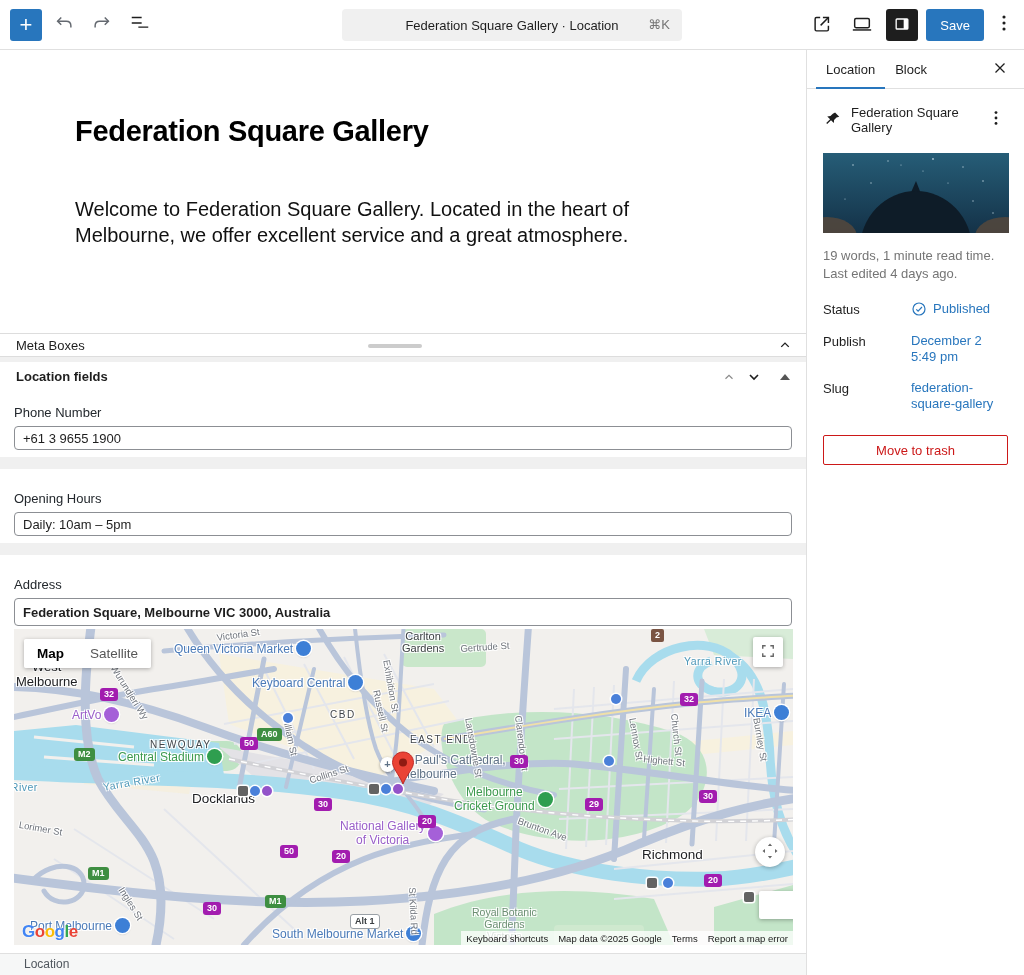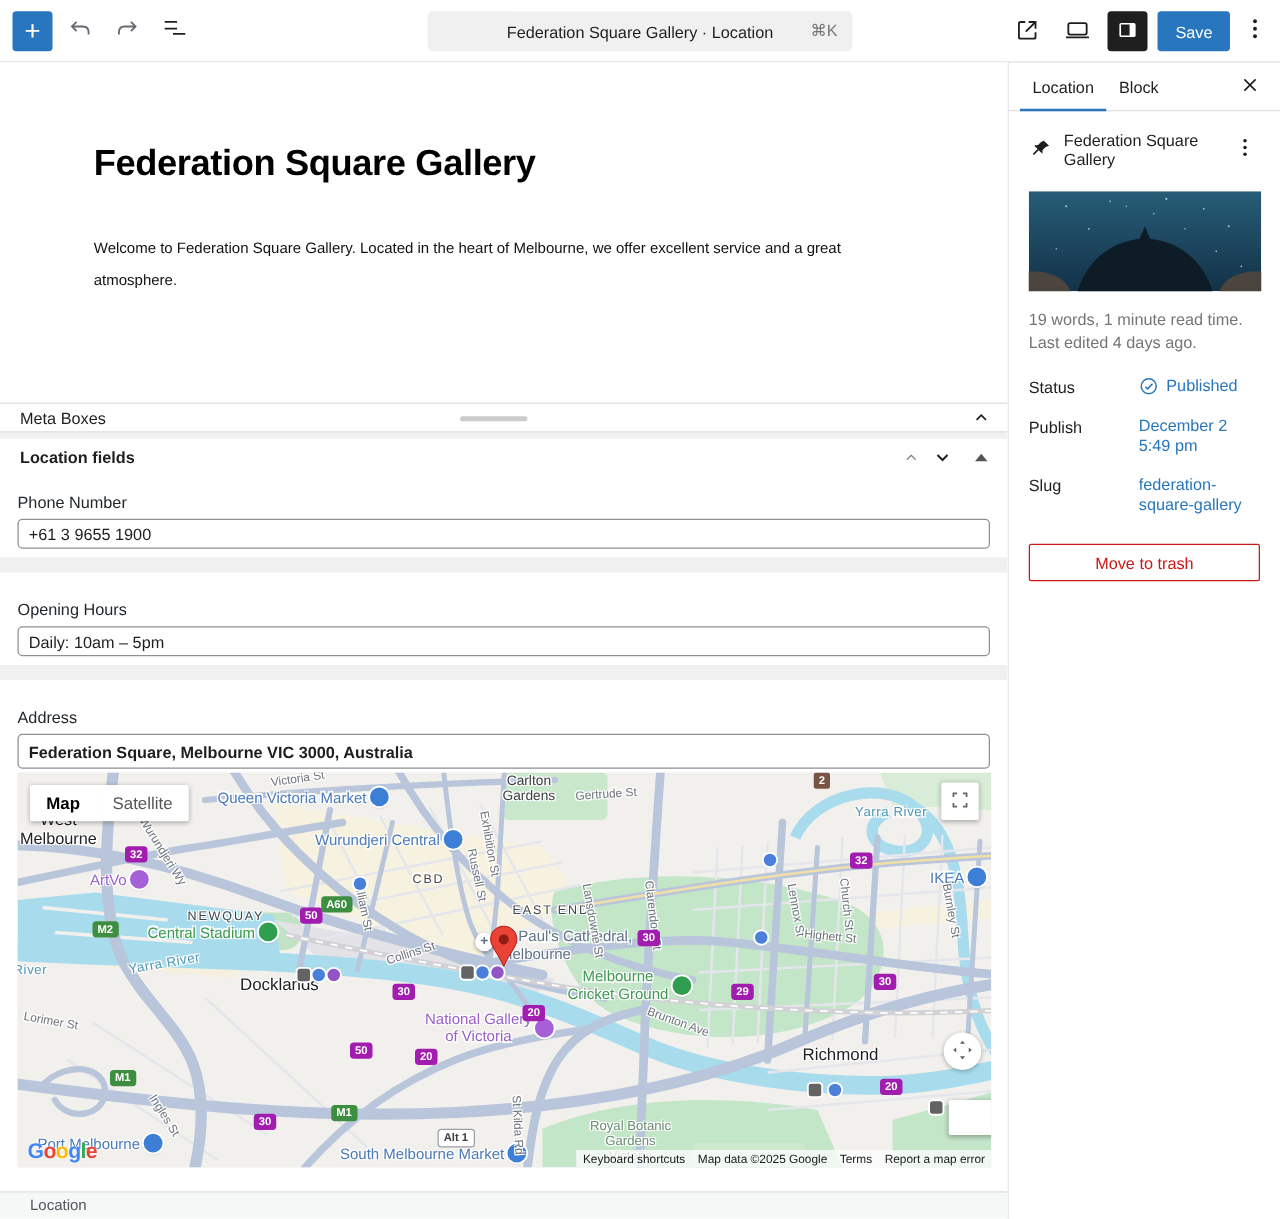--- a/index.html
+++ b/index.html
@@ -29,21 +29,21 @@
   .kebab{font-size:18px;color:#1e1e1e;width:24px;text-align:center;letter-spacing:0;}
 
   
   .main{display:flex;height:925px;}
   .editor{width:806px;position:relative;background:#fff;overflow:hidden;}
   .sidebar{width:218px;border-left:1px solid #e0e0e0;background:#fff;}
 
   
   .canvas{padding:63px 75px 0;}
   .post-title{font-size:29px;font-weight:bold;letter-spacing:-0.3px;line-height:36px;color:#000;}
-  .post-para{font-size:12px;line-height:26px;margin-top:36px;color:#111;}
+  .post-para{font-size:20px;line-height:26px;margin-top:47px;color:#111;}
 
   .metabox{margin-top:85px;}
   .mb-bar{height:24px;border-top:1px solid #ddd;border-bottom:1px solid #ddd;display:flex;
     align-items:center;position:relative;padding:0 16px;font-size:13px;}
   .mb-handle{position:absolute;left:368px;top:10px;width:54px;height:4px;border-radius:2px;background:#ccc;}
   .mb-chevron{position:absolute;right:12px;top:2px;color:#1e1e1e;}
   .mb-chevron svg{width:18px;height:18px;}
   .gap5{height:5px;background:#f0f0f0;}
   .gap12{height:12px;background:#f0f0f0;}
   .panel-head{height:29px;display:flex;align-items:center;padding:0 16px;}
@@ -337,21 +337,21 @@
           </svg>
 
           <div>
 
               <div class="mlabel poi-blue has-icon icon-cart" style="left: 160px; top: 12px;">
                 <span class="txt">Queen Victoria Market</span>
                 <span class="poi-ico"></span>
               </div>
 
               <div class="mlabel poi-blue has-icon icon-lock" style="left: 238px; top: 46px;">
-                <span class="txt">Wurundjeri Central</span>
+                <span class="txt">Keyboard Central</span>
                 <span class="poi-ico"></span>
               </div>
 
               <div class="mlabel poi-purple has-icon icon-dot-purple" style="left: 58px; top: 78px;">
                 <span class="txt">ArtVo</span>
                 <span class="poi-ico"></span>
               </div>
 
               <div class="mlabel poi-green has-icon icon-dot-green" style="left: 104px; top: 120px;">
                 <span class="txt">Central Stadium</span>

